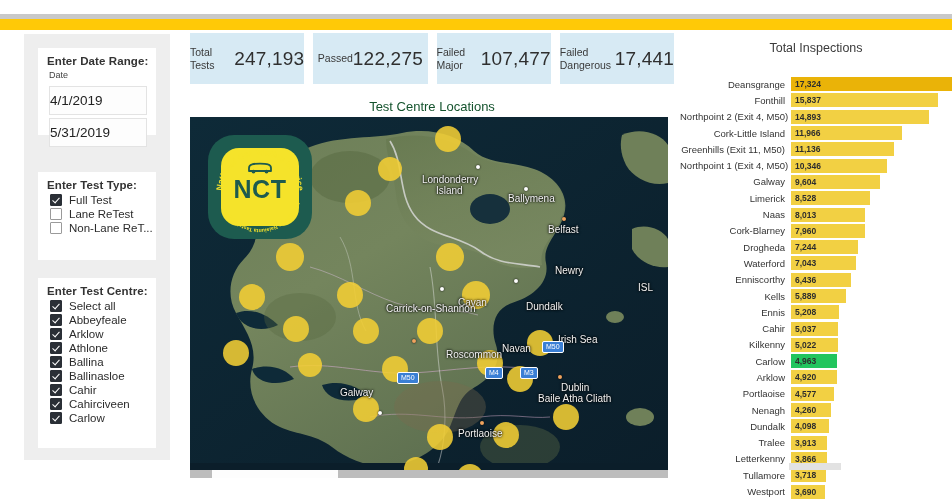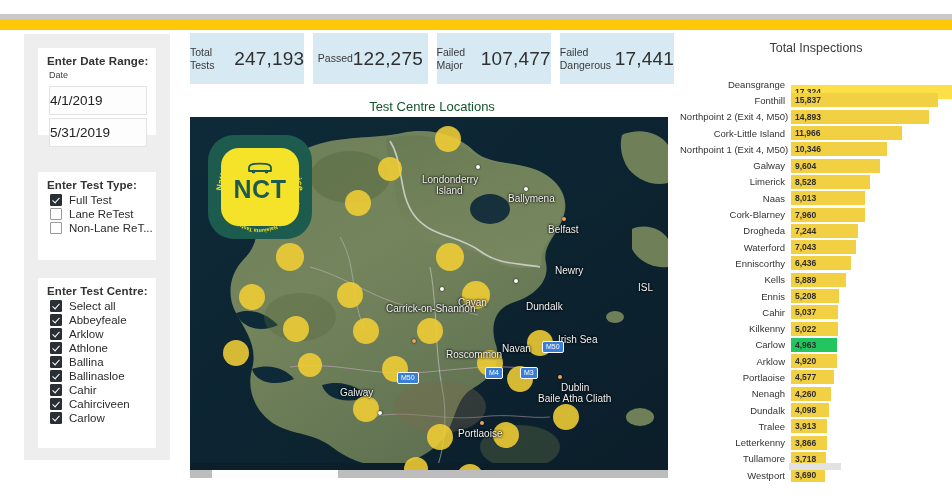--- a/index.html
+++ b/index.html
@@ -339,21 +339,21 @@
   <div class="map-scroll">
     <i style="left:0;width:22px;"></i>
       <i style="left:148px;width:330px;"></i>
   </div>
 
   <div class="chart-title">Total Inspections</div>
   <div class="chart" id="bar-chart">
       <div class="row">
         <div class="row-label">Deansgrange</div>
         <div class="row-bar-area">
-          <div class="row-bar" style="width: 100%; background: #fde047; margin-top: 8px;">
+          <div class="row-bar" style="width: 100%; background: #eab308;">
             <span class="row-val">17,324</span>
           </div>
         </div>
       </div>
       <div class="row">
         <div class="row-label">Fonthill</div>
         <div class="row-bar-area">
           <div class="row-bar" style="width: 91.4165%; background: rgb(242, 208, 67);">
             <span class="row-val">15,837</span>
           </div>
@@ -369,20 +369,28 @@
       </div>
       <div class="row">
         <div class="row-label">Cork-Little Island</div>
         <div class="row-bar-area">
           <div class="row-bar" style="width: 69.0718%; background: rgb(242, 208, 67);">
             <span class="row-val">11,966</span>
           </div>
         </div>
       </div>
       <div class="row">
+        <div class="row-label">Greenhills (Exit 11, M50)</div>
+        <div class="row-bar-area">
+          <div class="row-bar" style="width: 64.2808%; background: rgb(242, 208, 67);">
+            <span class="row-val">11,136</span>
+          </div>
+        </div>
+      </div>
+      <div class="row">
         <div class="row-label">Northpoint 1 (Exit 4, M50)</div>
         <div class="row-bar-area">
           <div class="row-bar" style="width: 59.7206%; background: rgb(242, 208, 67);">
             <span class="row-val">10,346</span>
           </div>
         </div>
       </div>
       <div class="row">
         <div class="row-label">Galway</div>
         <div class="row-bar-area">

